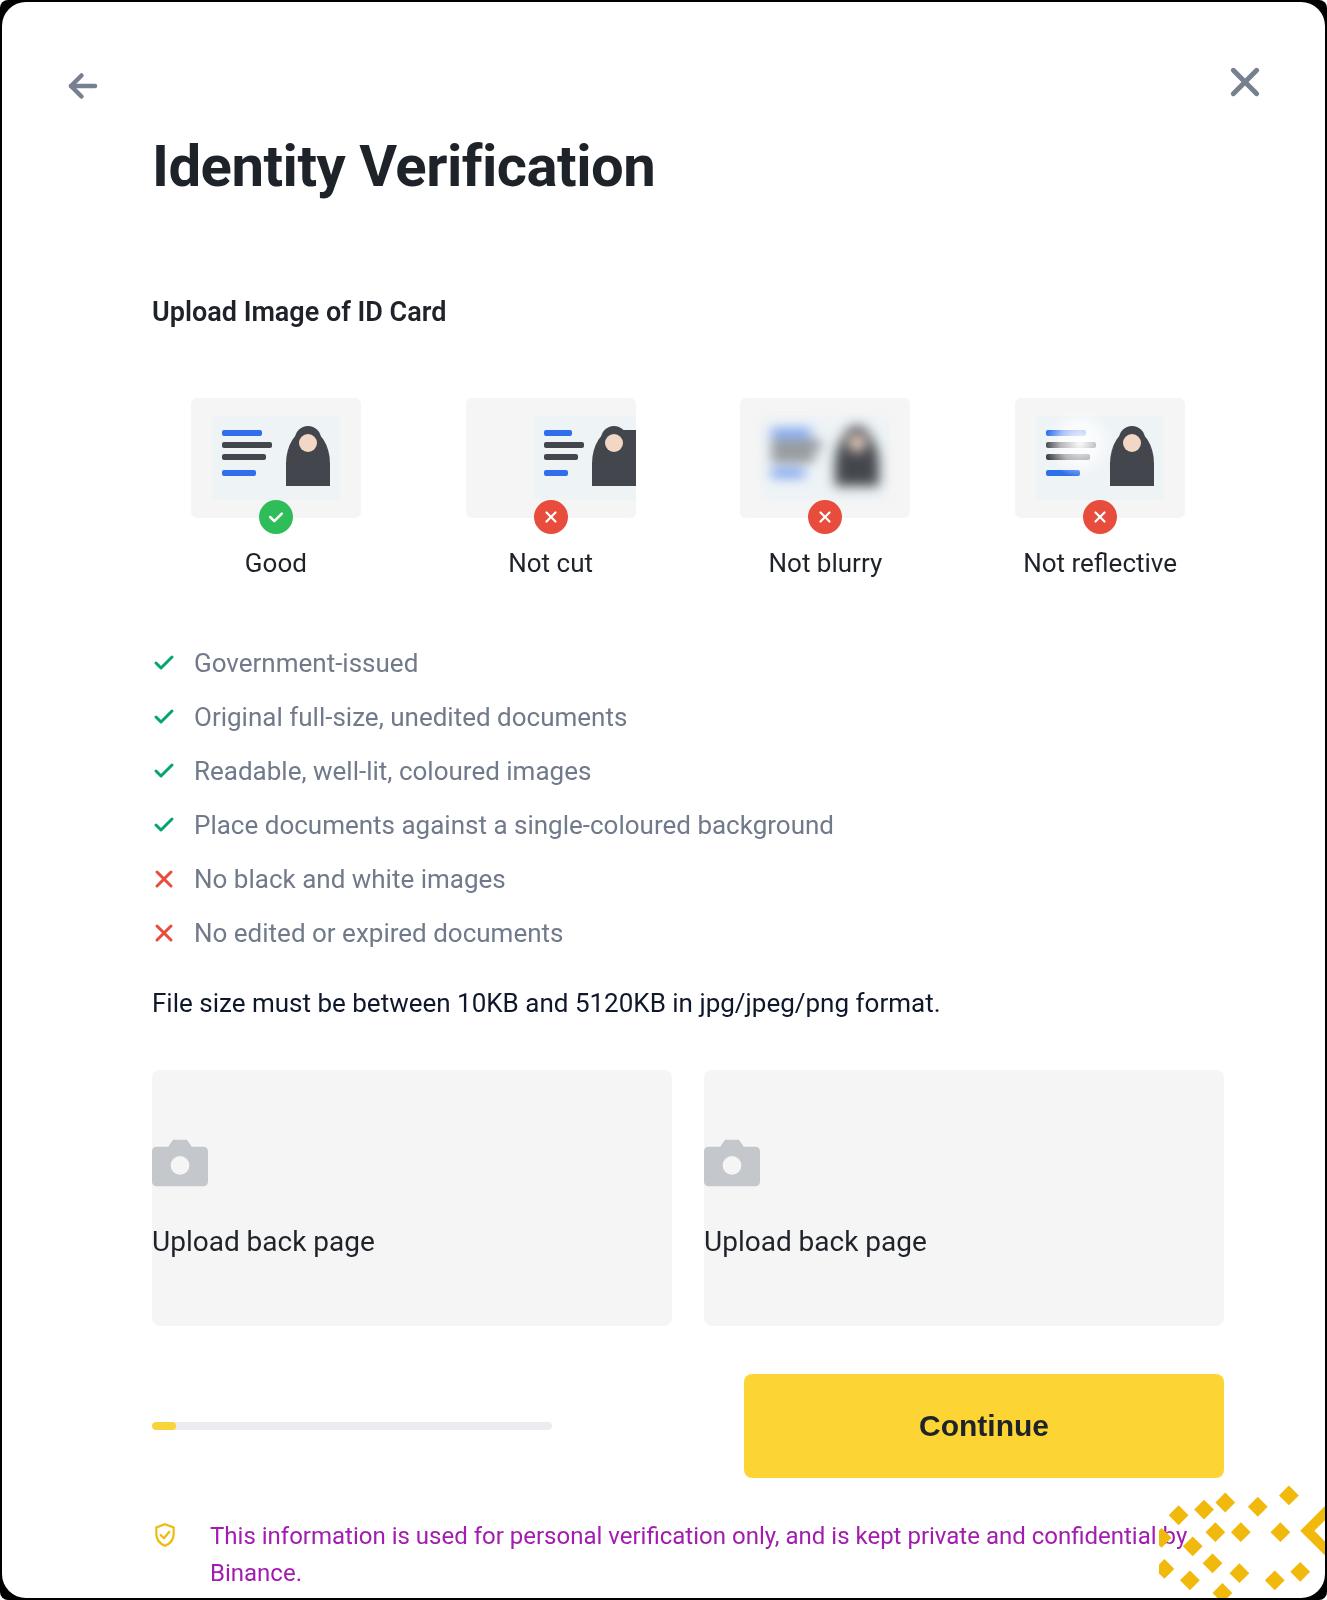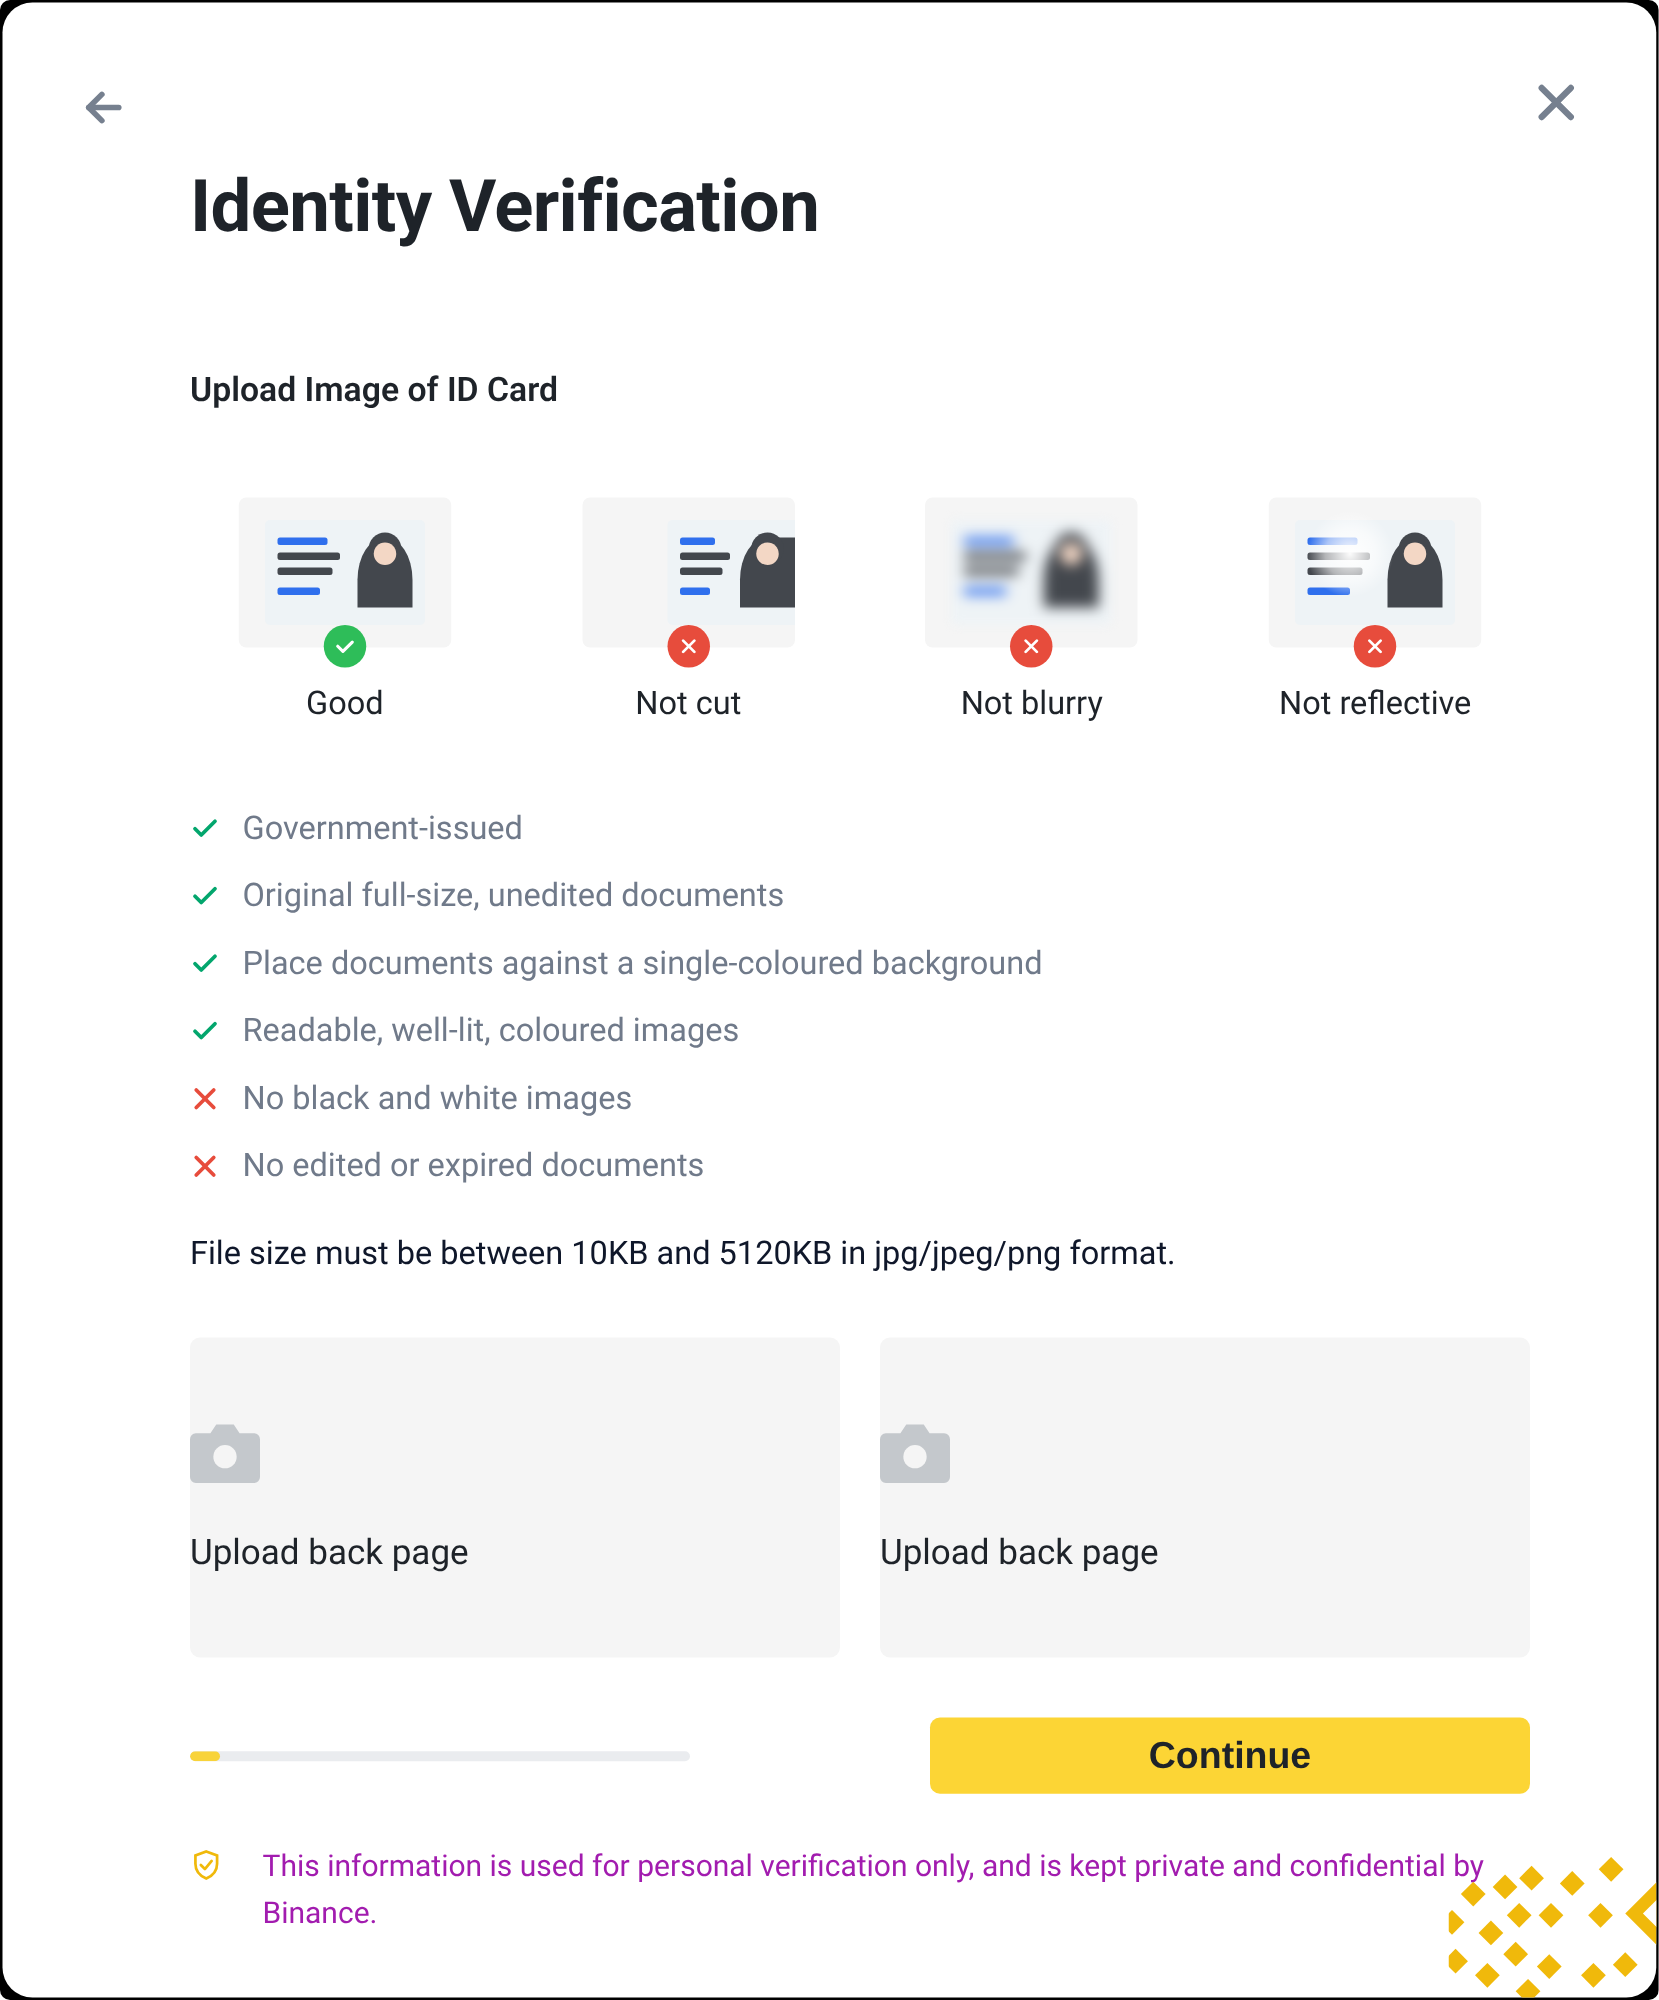--- a/index.html
+++ b/index.html
@@ -160,21 +160,21 @@
     display:flex;align-items:center;justify-content:space-between;
     margin-top:48px;gap:40px;
   }
   .progress{
     flex:1;max-width:400px;height:8px;background:#eaecef;border-radius:4px;
     overflow:hidden;
   }
   .progress-fill{height:100%;background:#f8d33a;border-radius:4px;}
   .continue-btn{
     background:#fcd535;color:#1e2329;font-size:30px;font-weight:600;
-    border:none;border-radius:8px;height:61px;width:480px;
+    border:none;border-radius:8px;height:104px;width:480px;
     cursor:pointer;
   }
   .footer-note{
     display:flex;align-items:flex-start;gap:32px;
     margin-top:40px;color:#a21caf;font-size:24px;line-height:1.55;
   }
   .footer-note .shield{flex-shrink:0;color:#f0b90b;width:26px;height:26px;margin-top:4px;}
   .qr-corner{
     position:absolute;right:-4px;bottom:-4px;width:170px;height:170px;
     overflow:hidden;transform:rotate(0deg);
@@ -305,27 +305,27 @@
     <div class="req-item">
       <svg class="req-icon ok" viewBox="0 0 24 24" fill="none" stroke="currentColor" stroke-width="3" stroke-linecap="round" stroke-linejoin="round">
             <polyline points="4 12 9 17 20 6"></polyline>
           </svg>
       <span>Original full-size, unedited documents</span>
     </div>
     <div class="req-item">
       <svg class="req-icon ok" viewBox="0 0 24 24" fill="none" stroke="currentColor" stroke-width="3" stroke-linecap="round" stroke-linejoin="round">
             <polyline points="4 12 9 17 20 6"></polyline>
           </svg>
-      <span>Place documents against a single-coloured background</span>
+      <span>Readable, well-lit, coloured images</span>
     </div>
     <div class="req-item">
       <svg class="req-icon ok" viewBox="0 0 24 24" fill="none" stroke="currentColor" stroke-width="3" stroke-linecap="round" stroke-linejoin="round">
             <polyline points="4 12 9 17 20 6"></polyline>
           </svg>
-      <span>Readable, well-lit, coloured images</span>
+      <span>Place documents against a single-coloured background</span>
     </div>
     <div class="req-item">
       <svg class="req-icon no" viewBox="0 0 24 24" fill="none" stroke="currentColor" stroke-width="3" stroke-linecap="round">
             <line x1="5" y1="5" x2="19" y2="19"></line>
             <line x1="19" y1="5" x2="5" y2="19"></line>
           </svg>
       <span>No black and white images</span>
     </div>
     <div class="req-item">
       <svg class="req-icon no" viewBox="0 0 24 24" fill="none" stroke="currentColor" stroke-width="3" stroke-linecap="round">

